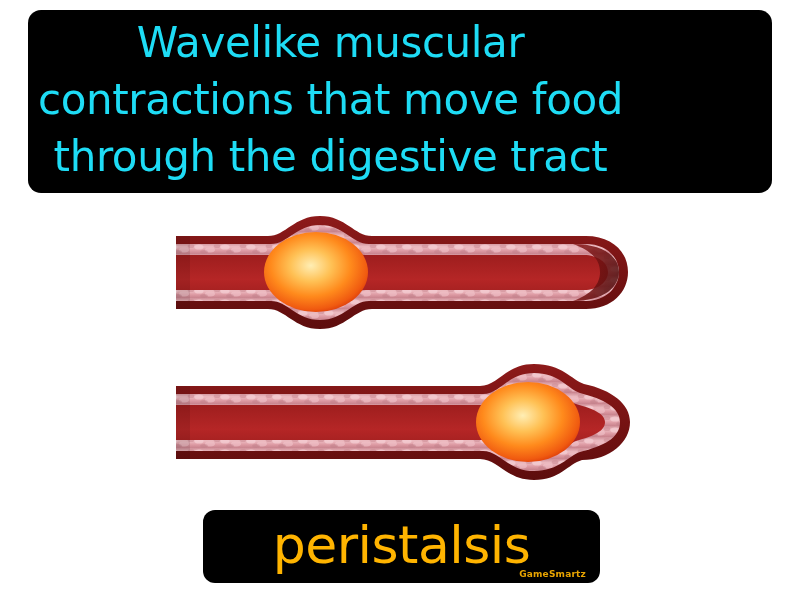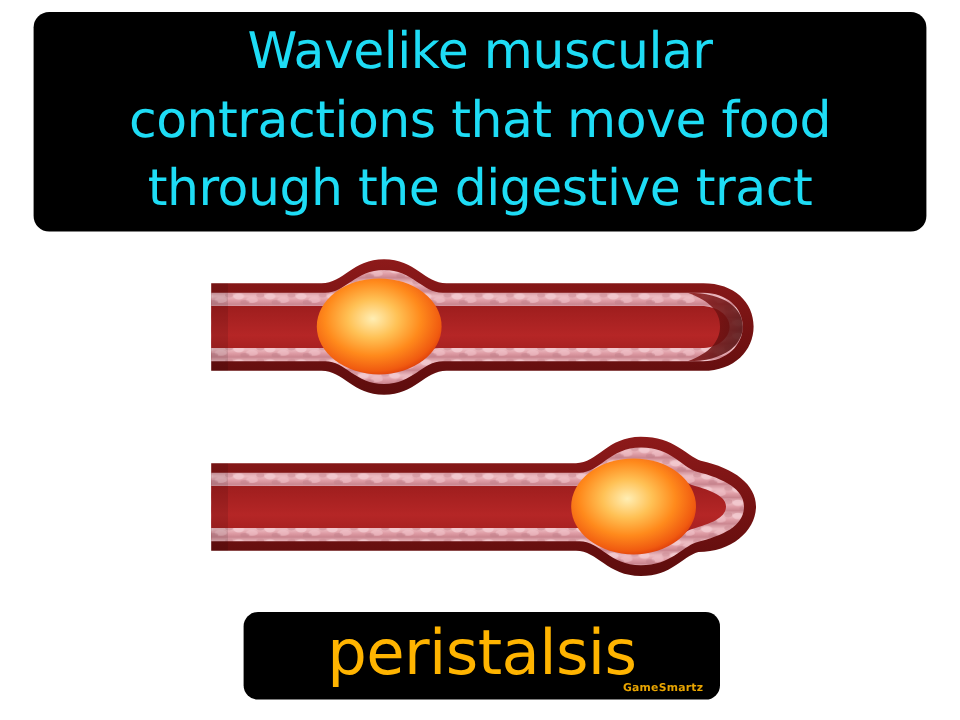--- a/index.html
+++ b/index.html
@@ -21,21 +21,21 @@
   .definition-panel {
     position: absolute;
     left: 28px;
     top: 10px;
     width: 744px;
     height: 183px;
     background: #000000;
     border-radius: 13px;
     display: flex;
     align-items: center;
-    justify-content: center;
+    justify-content: flex-start;
     box-sizing: border-box;
     padding: 2px 10px 6px 10px;
   }
   .definition-text {
     color: #1edcf5;
     font-family: "DejaVu Sans", "Liberation Sans", sans-serif;
     font-size: 42px;
     line-height: 57px;
     text-align: center;
     letter-spacing: -0.4px;

